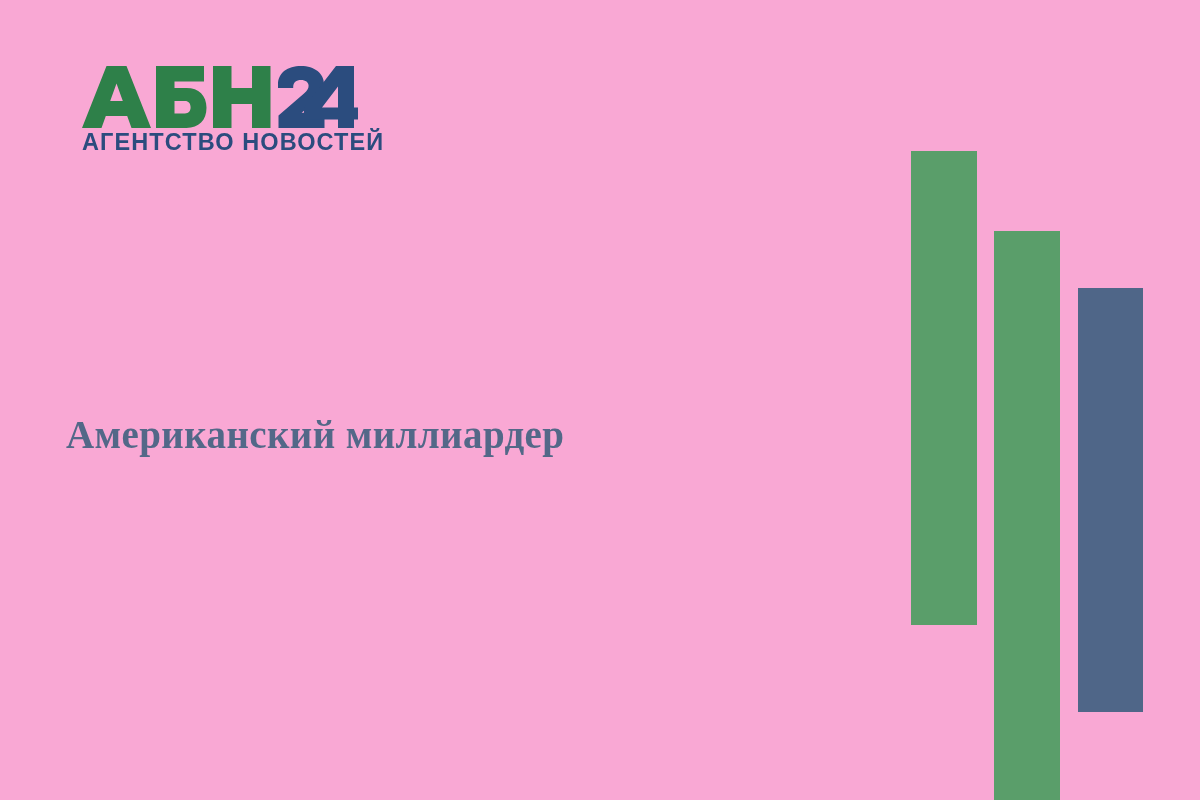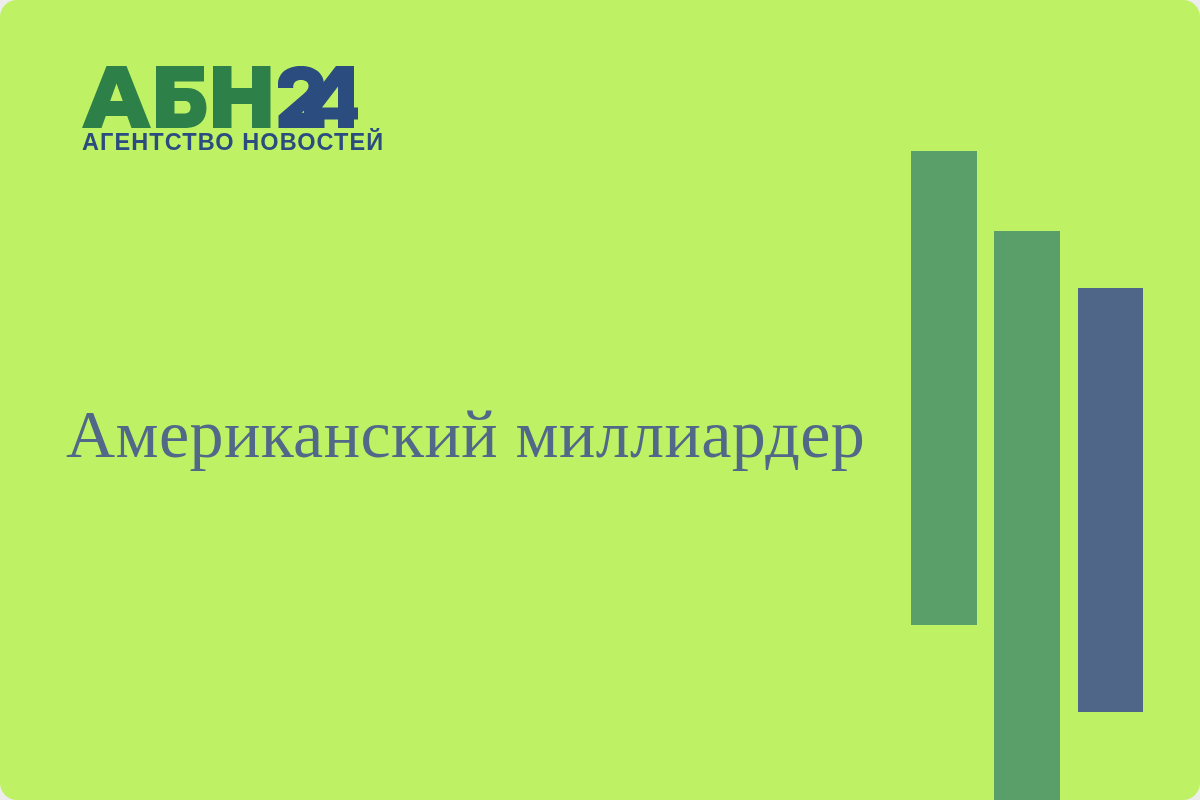--- a/index.html
+++ b/index.html
@@ -63,32 +63,32 @@
   
   #headline {
     position: absolute;
     left: 66px;
     top: 368px;
     width: 800px;
   }
   .headline-line {
     display: block;
     font-family: "Liberation Serif", "DejaVu Serif", serif;
-    font-weight: 400;
-    font-size: 68px;
+    font-weight: 700;
+    font-size: 39px;
     line-height: 91px;
     color: #536888;
     white-space: nowrap;
     letter-spacing: 0.4px;
   }
 </style>
 </head>
 <body>
 
-<div id="card" style="background: #bef264; border-radius: 17px;">
+<div id="card" style="background: #f9a8d4;">
 
   <div id="bar-group">
     <div class="deco-bar" style="left: 911px; top: 151px; width: 66px; height: 474px; background: rgb(90, 158, 106);"></div>
     <div class="deco-bar" style="left: 994px; top: 231px; width: 66px; height: 575px; background: rgb(90, 158, 106);"></div>
     <div class="deco-bar" style="left: 1078px; top: 288px; width: 65px; height: 424px; background: rgb(79, 102, 136);"></div>
   </div>
 
   <div id="logo">
     <svg id="logo-wordmark" viewBox="0 0 276 62" xmlns="http://www.w3.org/2000/svg" aria-hidden="true">
 

